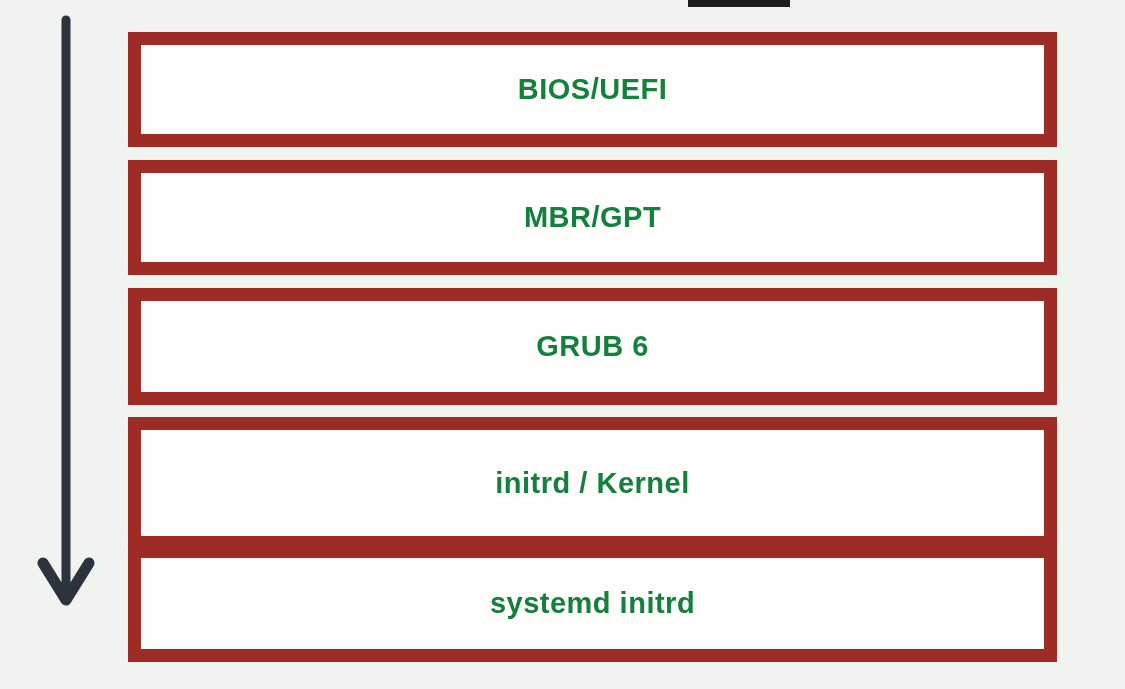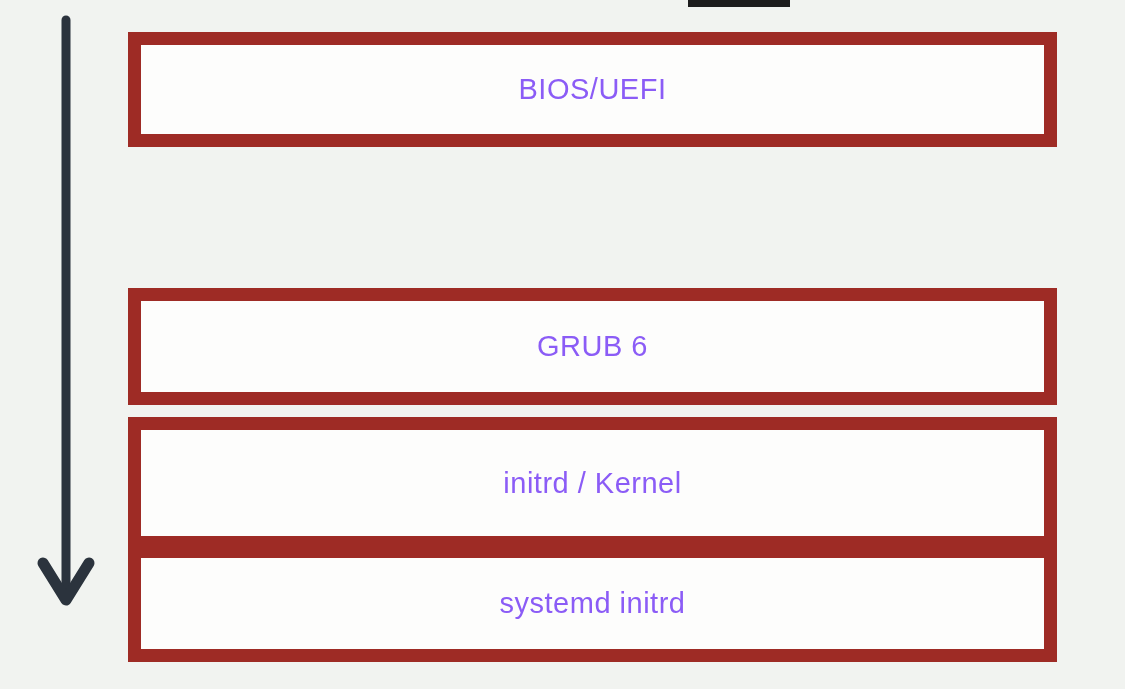--- a/index.html
+++ b/index.html
@@ -33,23 +33,23 @@
     width: 929px;
     height: 115px;
     box-sizing: border-box;
     border: 13px solid #9e2b25;
     background: #fdfdfc;
     display: flex;
     align-items: center;
     justify-content: center;
   }
   .flow-box .label {
-    color: #8b5cf6;
+    color: #15803d;
     font-size: 29px;
-    font-weight: normal;
+    font-weight: bold;
     letter-spacing: 0.5px;
     white-space: nowrap;
   }
   .box-0 { top: 32px; }
   .box-1 { top: 160px; }
   .box-2 { top: 288px; height: 117px; }
   .box-3 { top: 417px; height: 132px; }
   .box-4 { top: 545px; height: 117px; }
 </style>
 </head>
@@ -61,20 +61,23 @@
 
   <svg class="flow-arrow" width="130" height="689" viewBox="0 0 130 689" aria-hidden="true">
     <line x1="66" y1="20" x2="66" y2="592" stroke="#2b333d" stroke-width="9" stroke-linecap="round"></line>
     <polyline points="43,563 66,600 89,563" fill="none" stroke="#2b333d" stroke-width="11" stroke-linecap="round" stroke-linejoin="round"></polyline>
   </svg>
 
   <div class="flow-box box-0">
     <span class="label">BIOS/UEFI</span>
   </div>
 
+  <div class="flow-box box-1">
+    <span class="label">MBR/GPT</span>
+  </div>
 
   <div class="flow-box box-2">
     <span class="label">GRUB 6</span>
   </div>
 
   <div class="flow-box box-3">
     <span class="label">initrd / Kernel</span>
   </div>
 
   <div class="flow-box box-4">

